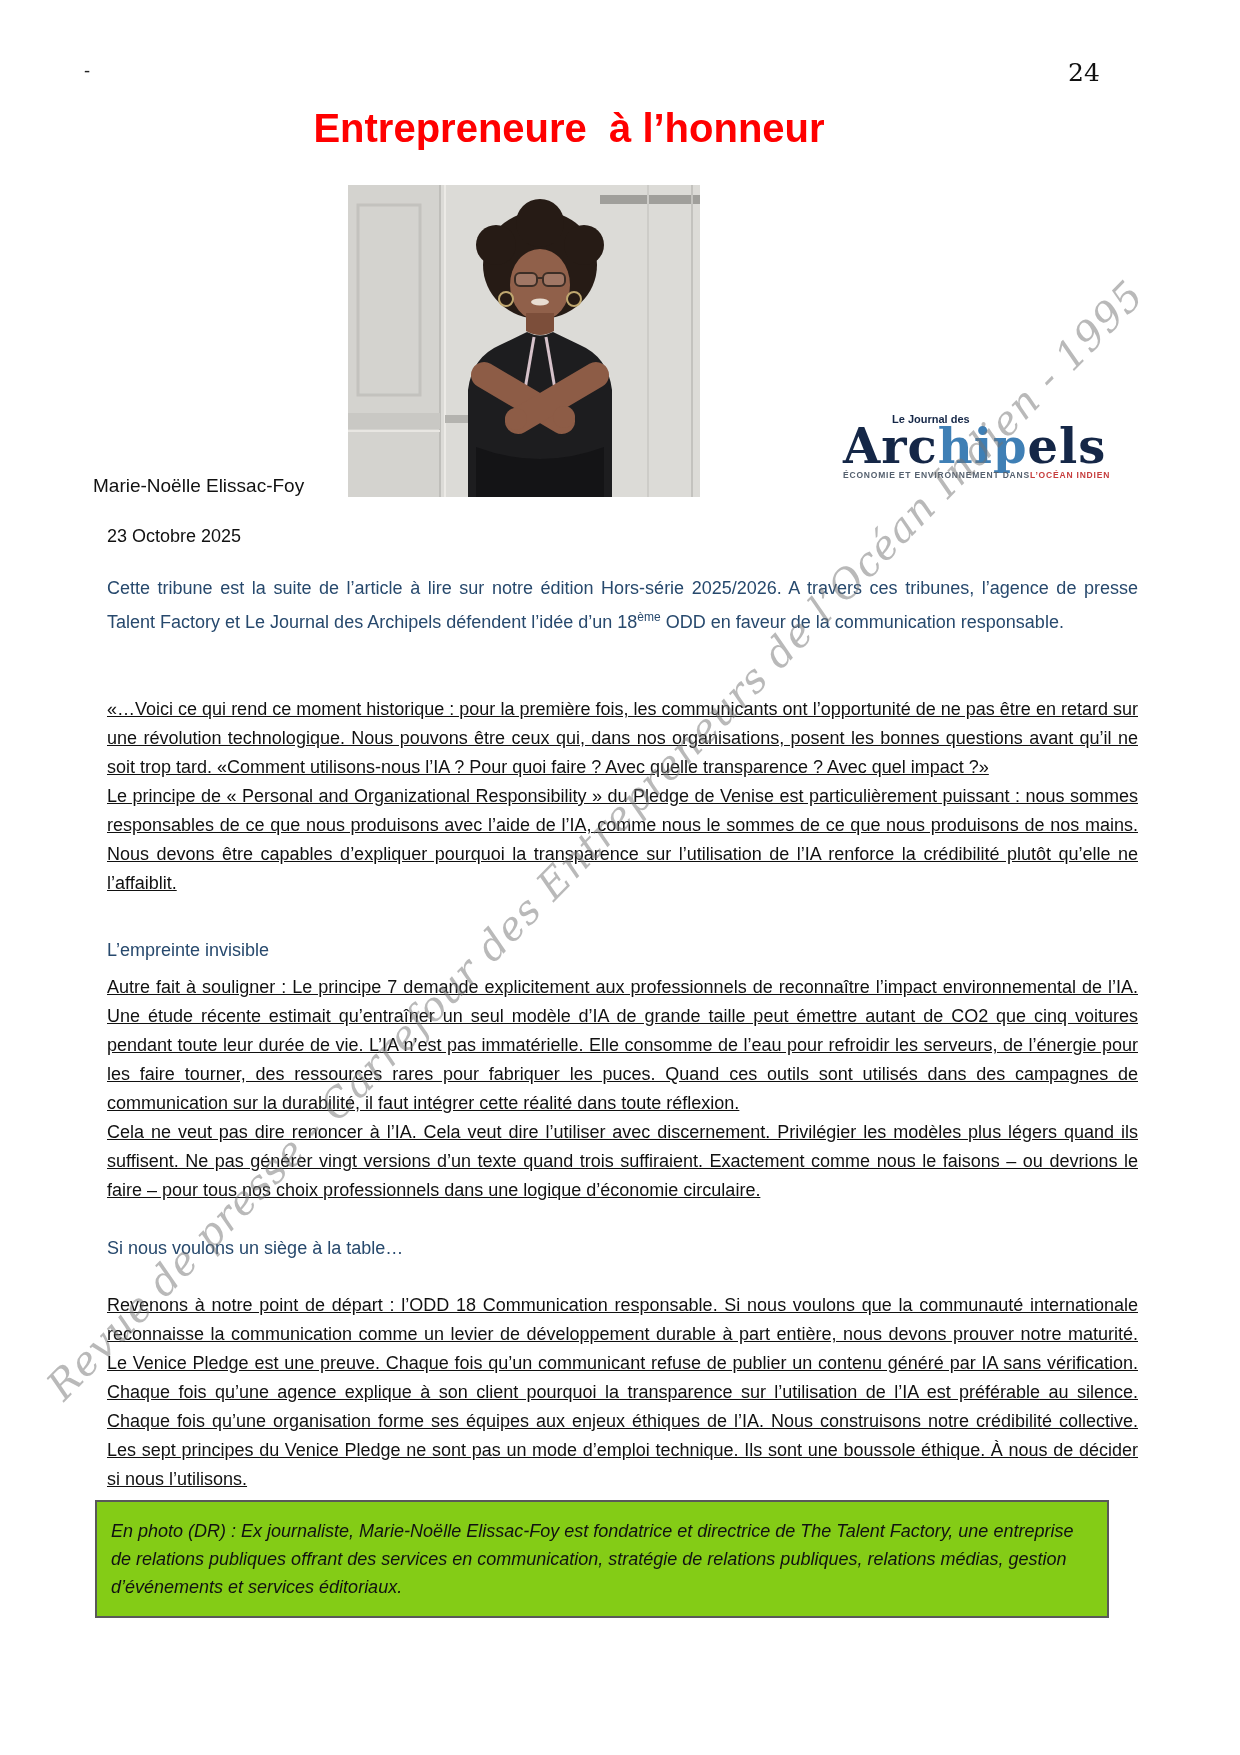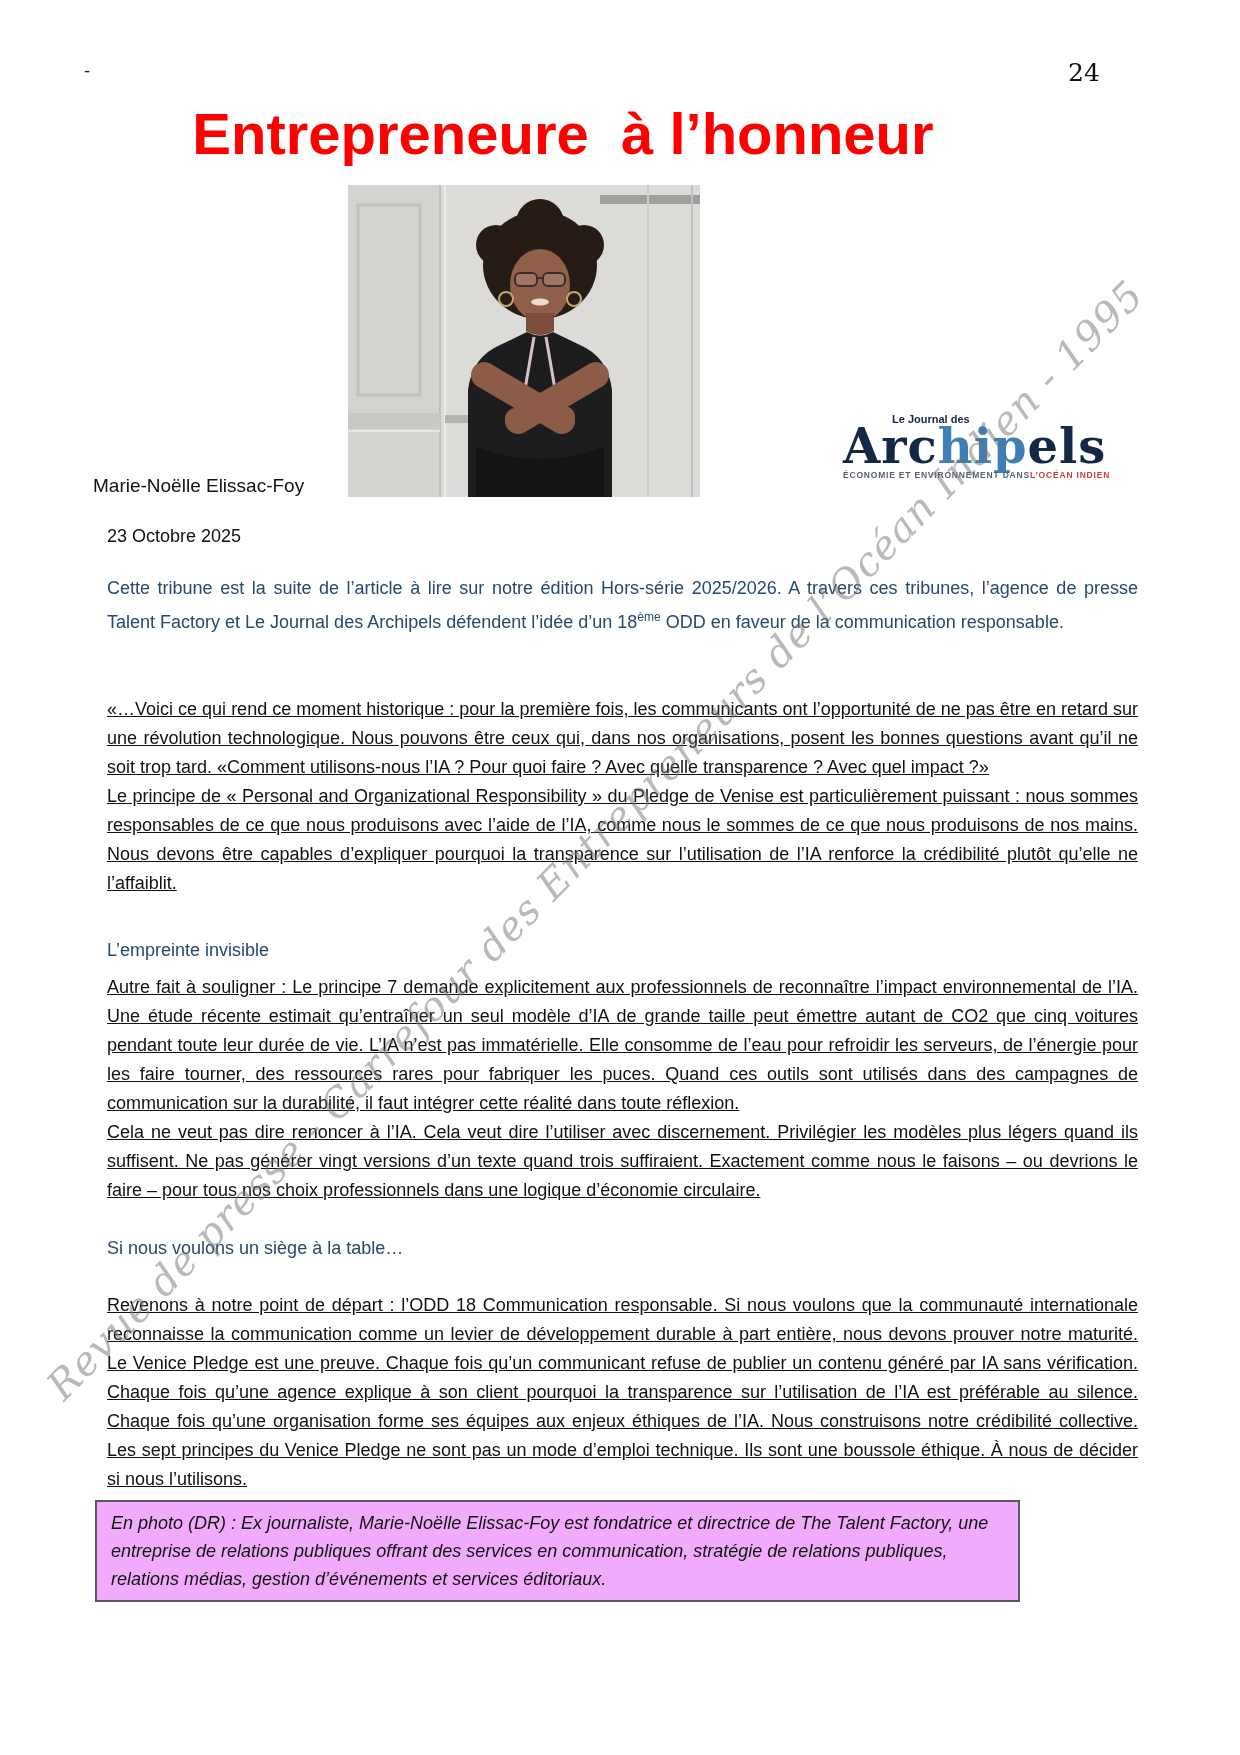--- a/index.html
+++ b/index.html
@@ -3,22 +3,22 @@
 <meta charset="utf-8">
 <style>
   html,body { margin:0; padding:0; background:#ffffff; }
   .page {
     position:relative; width:1240px; height:1755px; background:#ffffff;
     font-family:"Liberation Sans", sans-serif; color:#111; overflow:hidden;
   }
   .corner-mark { position:absolute; left:84px; top:60px; font-family:"DejaVu Serif", serif; font-size:18px; color:#222; }
   .page-number { position:absolute; left:1068px; top:58px; font-family:"DejaVu Serif", serif; font-size:25px; color:#111; }
   .title {
-    position:absolute; left:0; top:92px; width:1110px; margin:8px; text-align:center;
-    font-size:58px; font-weight:bold; color:#ff0000; white-space:pre-wrap; letter-spacing:0px;
+    position:absolute; left:0; top:92px; width:1110px; margin:14px; text-align:center;
+    font-size:40px; font-weight:bold; color:#ff0000; white-space:pre-wrap; letter-spacing:0px;
   }
   .photo { position:absolute; left:348px; top:185px; width:352px; height:312px; }
   .masthead { position:absolute; left:843px; top:414px; width:330px; }
   .mast-top { margin-left:49px; font-size:11px; font-weight:bold; color:#152747; line-height:1; }
   .mast-name { font-family:"DejaVu Serif", serif; font-weight:bold; font-size:48px; line-height:0.88; color:#152747; letter-spacing:1px; }
   .mast-name .n2 { color:#3f7fb5; }
   .mast-tag { font-size:8.5px; font-weight:bold; letter-spacing:0.8px; color:#55616f; margin-top:3px; white-space:nowrap; }
   .mast-tag .tag-accent { color:#c63d3d; margin-left:0; }
   .byline { position:absolute; left:93px; top:475px; font-size:19px; font-weight:normal; color:#111; }
   .dateline { position:absolute; left:107px; top:526px; font-size:18px; color:#111; }
@@ -29,22 +29,22 @@
   .intro sup { font-size:12px; }
   .bodyblock { position:absolute; left:107px; width:1031px; }
   .bodyblock p { margin:0; font-size:18px; line-height:29px; text-align:justify; color:#111;text-decoration:underline; }
   .b1 { top:695px; }
   .b2 { top:973px; }
   .b3 { top:1291px; }
   .subhead { position:absolute; left:107px; margin:0; font-size:18px; font-weight:normal; color:#27496d; }
   .sh1 { top:940px; }
   .sh2 { top:1238px; }
   .caption-box {
-    position:absolute; left:95px; top:1500px; width:925px; box-sizing:border-box;
-    border:2px solid #595959; padding:7px 14px; background:#f0abfc;
+    position:absolute; left:95px; top:1500px; width:1014px; box-sizing:border-box;
+    border:2px solid #595959; padding:15px 14px; background:#84cc16;
   }
   .caption-box p { margin:0; font-size:18px; line-height:28px; font-style:italic; color:#111; }
   .watermark {
     position:absolute; left:595px; top:840px;
     transform:translate(-50%,-50%) rotate(-45.6deg);
     font-family:"DejaVu Serif", serif; font-style:italic;
     font-size:40px; letter-spacing:1px; white-space:nowrap;
     color:rgba(115,115,115,0.50); z-index:5; pointer-events:none;
   }
 </style>

